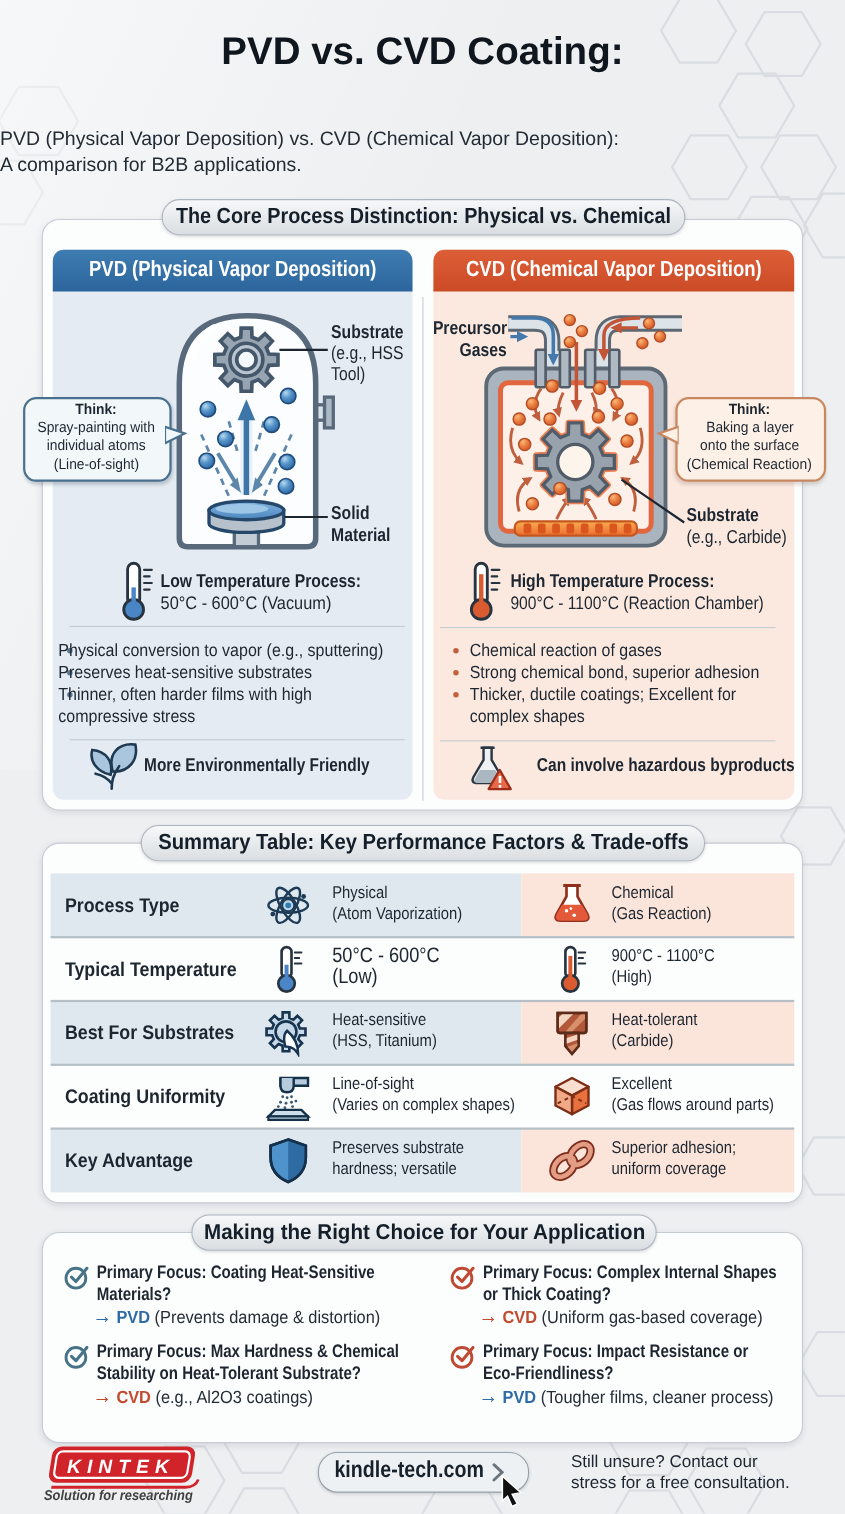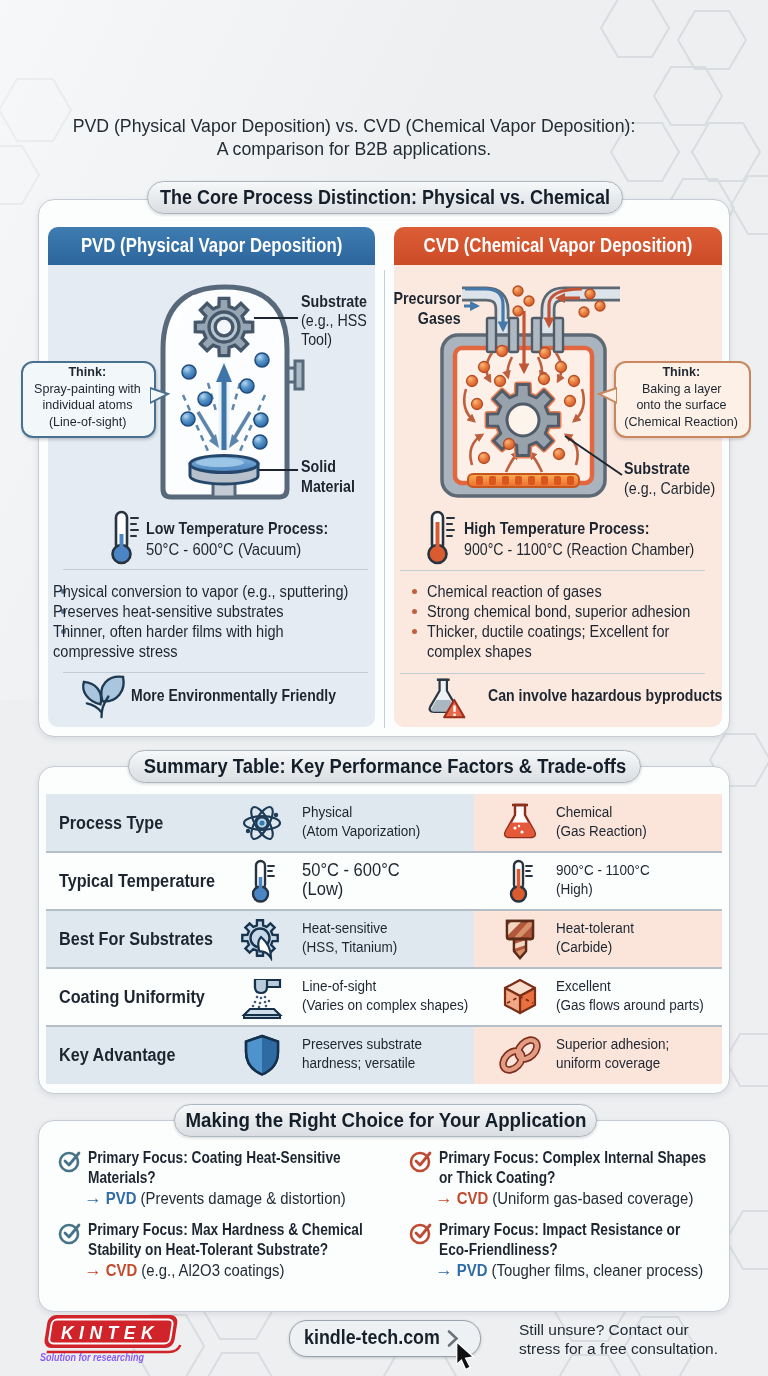--- a/index.html
+++ b/index.html
@@ -41,23 +41,23 @@
     <path d="M626 1386 L608 1417 L572 1417 L554 1386 L572 1355 L608 1355 Z"></path>
     <path d="M456 1376 L438 1407 L402 1407 L384 1376 L402 1345 L438 1345 Z"></path>
     <path d="M794 1240 L777 1269 L743 1269 L726 1240 L743 1211 L777 1211 Z"></path>
     <path d="M770 760 L755 786 L725 786 L710 760 L725 734 L755 734 Z"></path>
     <path d="M785 1060 L770 1086 L740 1086 L725 1060 L740 1034 L770 1034 Z"></path>
   </g>
 </svg>
 <div class="abs" style="left:0;top:0;width:768px;height:700px;background:linear-gradient(115deg,rgba(255,255,255,.55) 0%,rgba(255,255,255,0) 45%);z-index:0"></div>
 
 <div class="abs" style="left:0;top:27px;width:768px;text-align:center;font-weight:bold;font-size:35px;line-height:39px;color:#10161d;letter-spacing:0">
-  <br>
-</div>
-<div class="abs" style="left:0;top:115px;width:708px;text-align:center;font-size:17.7px;line-height:23px;color:#232c35">
+  <span class="cxc" id="t1">PVD vs. CVD Coating:</span><br>
+</div>
+<div class="abs" style="left:0;top:115px;width:708px;text-align:left;font-size:17.7px;line-height:23px;color:#232c35">
   <span class="cxc">PVD (Physical Vapor Deposition) vs. CVD (Chemical Vapor Deposition):</span><br>
   <span class="cxc">A comparison for B2B applications.</span>
 </div>
 
 <div class="pill" style="top:181px;width:474px;margin-left:-237px;height:31px;line-height:31px;font-size:20px">
   <span style="position:absolute;left:50%;top:0;white-space:nowrap;transform:translateX(-50%) scaleX(.90)">The Core Process Distinction: Physical vs. Chemical</span>
 </div>
 <div class="cont" style="left:38px;top:199px;width:690px;height:536px"></div>
 
 <div class="abs" style="left:383.5px;top:270px;width:1.5px;height:458px;background:#c6cdd4"></div>
@@ -500,21 +500,21 @@
 <div class="abs" style="left:435px;top:1262px;font-size:16px"><span class="cx" style="transform:scaleX(.93)"><span style="color:#2f6ba6;font-weight:bold"><span style="font-size:19px;line-height:15px">→</span> PVD</span> <span style="color:#232c35">(Tougher films, cleaner process)</span></span></div>
 
 <svg class="abs" style="left:36px;top:1312px" width="152" height="44" viewBox="0 0 152 44" fill="none">
   <g transform="skewX(-9)">
     <rect x="13" y="3" width="130" height="33" rx="8" fill="#d1232a"></rect>
     <rect x="17.5" y="7.5" width="121" height="24" rx="5" fill="none" stroke="#fff" stroke-width="2"></rect>
     <path d="M17 40 L139 40 Q148 40 149.5 33" stroke="#d1232a" stroke-width="2.6" fill="none"></path>
   </g>
   <text x="74" y="27" text-anchor="middle" font-family="Liberation Sans, sans-serif" font-weight="bold" font-style="italic" font-size="17.5" letter-spacing="5.5" fill="#fff">KINTEK</text>
 </svg>
-<div class="abs" style="left:40px;top:1352px;color:#8b5cf6;font-weight:bold;font-style:italic;font-size:10px"><span class="cx" style="transform:scaleX(.9)">Solution for researching</span></div>
+<div class="abs" style="left:40px;top:1352px;color:#404040;font-weight:bold;font-style:italic;font-size:13px"><span class="cx" style="transform:scaleX(.9)">Solution for researching</span></div>
 
 <div class="abs" style="left:289px;top:1320px;width:190px;height:35px;background:#eef1f3;border:1.5px solid #99a1aa;border-radius:18px;box-shadow:0 1px 3px rgba(20,30,40,.2)"></div>
 <div class="abs" style="left:289px;top:1320px;width:166px;height:35px;text-align:center;line-height:34px;font-weight:bold;font-size:21px;color:#16212c"><span class="cxc" style="transform:scaleX(.85)">kindle-tech.com</span></div>
 <svg class="abs" style="left:446px;top:1329px" width="13" height="19" viewBox="0 0 13 19" fill="none">
     <path d="M3 2.5 L10.5 9.5 L3 16.5" stroke="#6b747d" stroke-width="2.6" stroke-linecap="round"></path>
   </svg>
 <svg class="abs" style="left:453px;top:1340px;z-index:9" width="28" height="32" viewBox="0 0 30 34" fill="none">
   <path d="M4 2 L22 18 L13.5 19.5 L18.5 29 L13.5 31.5 L9 21.5 L4 26 Z" fill="#111" stroke="#fff" stroke-width="1.4"></path>
 </svg>
 

